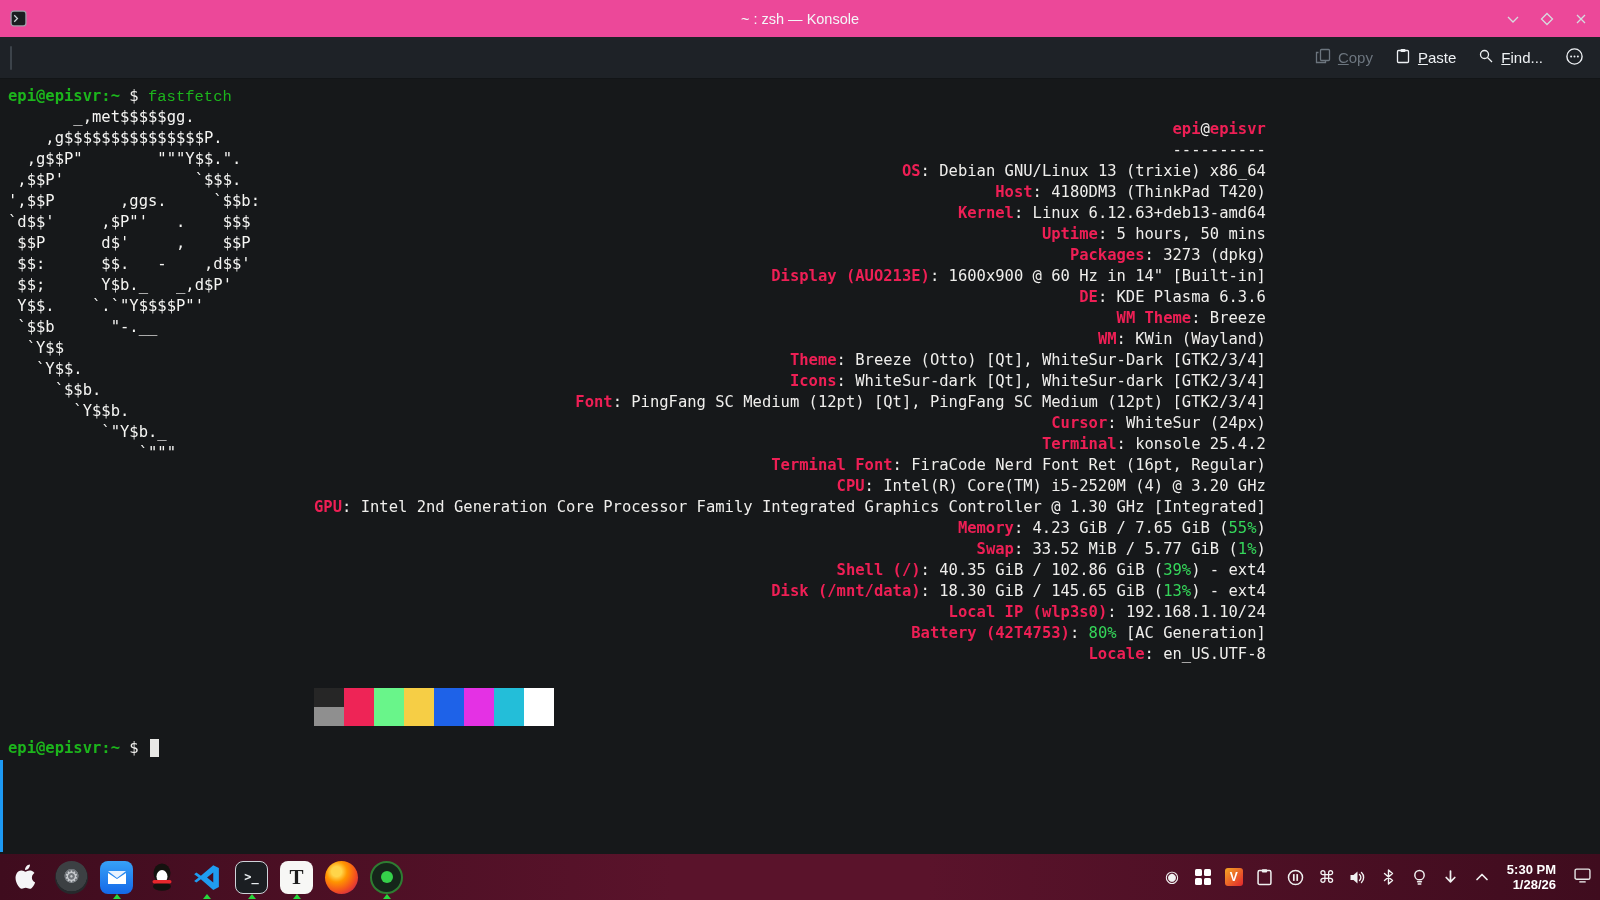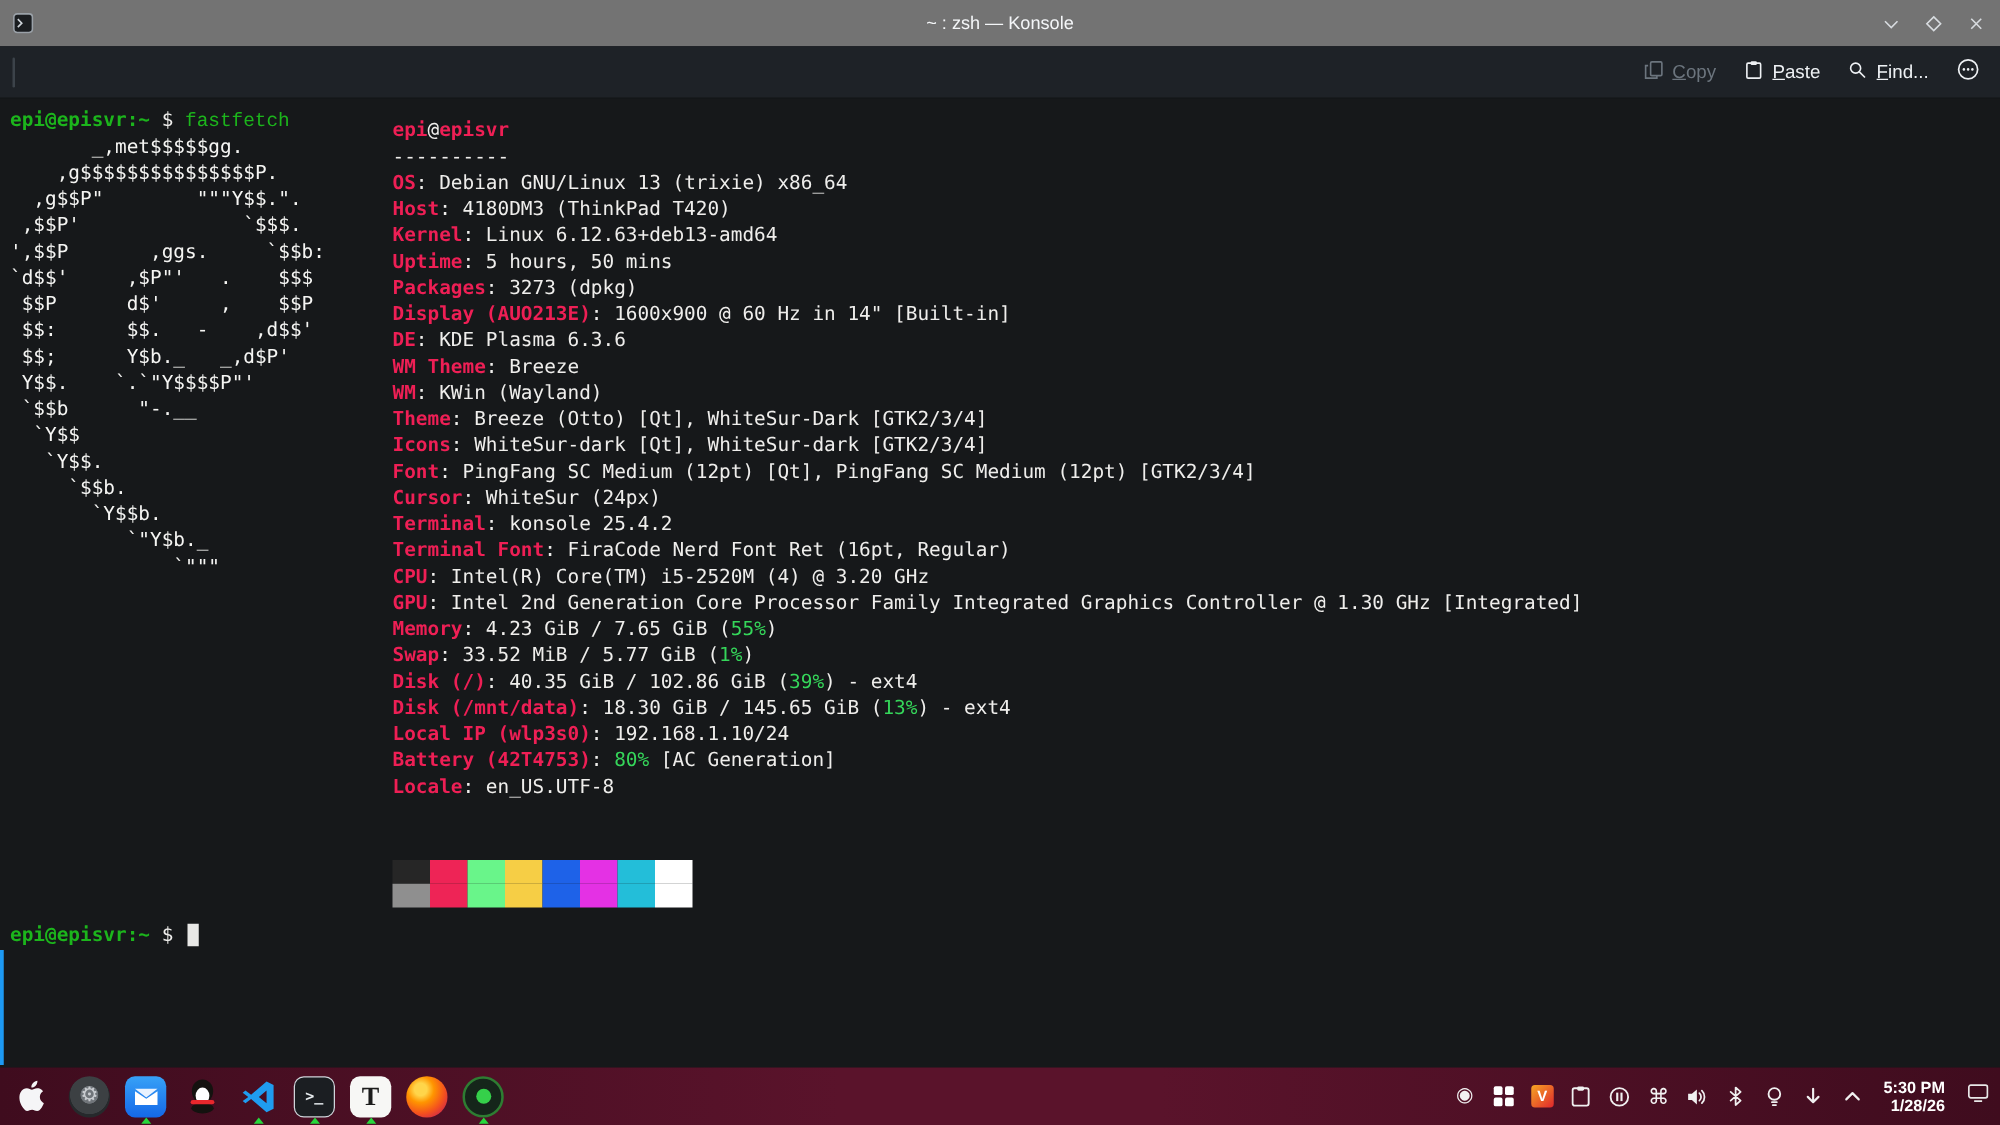--- a/index.html
+++ b/index.html
@@ -3,42 +3,42 @@
 <meta charset="utf-8">
 <style>
   * { margin:0; padding:0; box-sizing:border-box; }
   html,body { width:1600px; height:900px; overflow:hidden; background:#000; }
   body { font-family:"Liberation Sans", sans-serif; }
   .screen { position:relative; width:1600px; height:900px; background:#101214; }
 
   
   .window { position:absolute; left:0; top:0; right:0; bottom:46px; display:flex; flex-direction:column; }
 
-  .titlebar { height:37px; background:#737373; position:relative; display:flex; align-items:center; flex:none;padding-left:32px; }
+  .titlebar { height:37px; background:#ec4899; position:relative; display:flex; align-items:center; flex:none;padding-left:32px; }
   .titlebar .title { position:absolute; left:0; right:0; text-align:center; color:#f4f6f8; font-size:14.5px; }
   .win-icon { position:absolute; left:10px; top:10px; width:17px; height:17px; }
   .win-controls { position:absolute; right:10px; display:flex; gap:16px; color:#d7dbdf; }
   .wc { width:18px; height:18px; display:flex; align-items:center; justify-content:center; cursor:default; }
 
   .toolbar { height:42px; background:#1e2227; border-bottom:1px solid #121517; display:flex; align-items:center;
              justify-content:flex-end; gap:22px; padding-right:16px; position:relative; flex:none; }
   .toolbar-handle { position:absolute; left:10px; top:9px; width:2px; height:24px; background:#3c434a; border-radius:1px; }
   .tb-btn { display:flex; align-items:center; gap:7px; color:#eef1f4; font-size:15px; cursor:default; }
   .tb-btn.disabled { color:#6c757e; }
   .tb-label { display:inline-block; }
   .tb-btn .tb-label::first-letter { text-decoration:underline; }
 
   
   .terminal { flex:1; position:relative; background:#16181a; font-family:"DejaVu Sans Mono", monospace;
               font-size:15.5px; line-height:21px; color:#efeeec; overflow:hidden; }
   .tline { white-space:pre; height:21px; }
   .prompt1 { position:absolute; left:8px; top:7px; }
   .prompt2 { position:absolute; left:8px; top:659px; }
   .ascii { position:absolute; left:8px; top:28px; font:inherit; line-height:21px; color:#f5f5f3; white-space:pre; }
-  .info { position:absolute; left:314px; top:15px; }
+  .info { position:absolute; left:314px; top:40px;text-align:right; }
   .c-k { color:#ee1f55; font-weight:bold; }
   .c-w { color:#efeeec; }
   .c-g { color:#35d65a; }
   .c-prompt { color:#1cb51c; font-weight:bold; }
   .c-cmd { color:#1cb51c;font-family:Liberation Mono, monospace; }
   .cursor { display:inline-block; width:9px; height:18px; background:#e8e8e6; vertical-align:text-bottom; margin-left:2px; }
   .palette { position:absolute; left:314px; top:609px; }
   .pal-row { display:flex; height:19px; }
   .pal-cell { width:30px; height:19px; display:inline-block; }
   .newline-bar { position:absolute; left:0; top:681px; width:3px; height:92px; background:#1d99f3; }
@@ -166,21 +166,21 @@
           <div class="tline"><span class="c-k">Theme</span><span class="c-w">: Breeze (Otto) [Qt], WhiteSur-Dark [GTK2/3/4]</span></div>
           <div class="tline"><span class="c-k">Icons</span><span class="c-w">: WhiteSur-dark [Qt], WhiteSur-dark [GTK2/3/4]</span></div>
           <div class="tline"><span class="c-k">Font</span><span class="c-w">: PingFang SC Medium (12pt) [Qt], PingFang SC Medium (12pt) [GTK2/3/4]</span></div>
           <div class="tline"><span class="c-k">Cursor</span><span class="c-w">: WhiteSur (24px)</span></div>
           <div class="tline"><span class="c-k">Terminal</span><span class="c-w">: konsole 25.4.2</span></div>
           <div class="tline"><span class="c-k">Terminal Font</span><span class="c-w">: FiraCode Nerd Font Ret (16pt, Regular)</span></div>
           <div class="tline"><span class="c-k">CPU</span><span class="c-w">: Intel(R) Core(TM) i5-2520M (4) @ 3.20 GHz</span></div>
           <div class="tline"><span class="c-k">GPU</span><span class="c-w">: Intel 2nd Generation Core Processor Family Integrated Graphics Controller @ 1.30 GHz [Integrated]</span></div>
           <div class="tline"><span class="c-k">Memory</span><span class="c-w">: 4.23 GiB / 7.65 GiB (</span><span class="c-g">55%</span><span class="c-w">)</span></div>
           <div class="tline"><span class="c-k">Swap</span><span class="c-w">: 33.52 MiB / 5.77 GiB (</span><span class="c-g">1%</span><span class="c-w">)</span></div>
-          <div class="tline"><span class="c-k">Disk (/)</span><span class="c-w">: 40.35 GiB / 102.86 GiB (</span><span class="c-g">39%</span><span class="c-w">) - ext4</span></div>
+          <div class="tline"><span class="c-k">Shell (/)</span><span class="c-w">: 40.35 GiB / 102.86 GiB (</span><span class="c-g">39%</span><span class="c-w">) - ext4</span></div>
           <div class="tline"><span class="c-k">Disk (/mnt/data)</span><span class="c-w">: 18.30 GiB / 145.65 GiB (</span><span class="c-g">13%</span><span class="c-w">) - ext4</span></div>
           <div class="tline"><span class="c-k">Local IP (wlp3s0)</span><span class="c-w">: 192.168.1.10/24</span></div>
           <div class="tline"><span class="c-k">Battery (42T4753)</span><span class="c-w">: </span><span class="c-g">80%</span><span class="c-w"> [AC Generation]</span></div>
           <div class="tline"><span class="c-k">Locale</span><span class="c-w">: en_US.UTF-8</span></div>
         </div>
 
       <div class="palette">
           <div class="pal-row">
             <span class="pal-cell" style="background: rgb(38, 38, 38);"></span>
             <span class="pal-cell" style="background: rgb(238, 36, 86);"></span>

